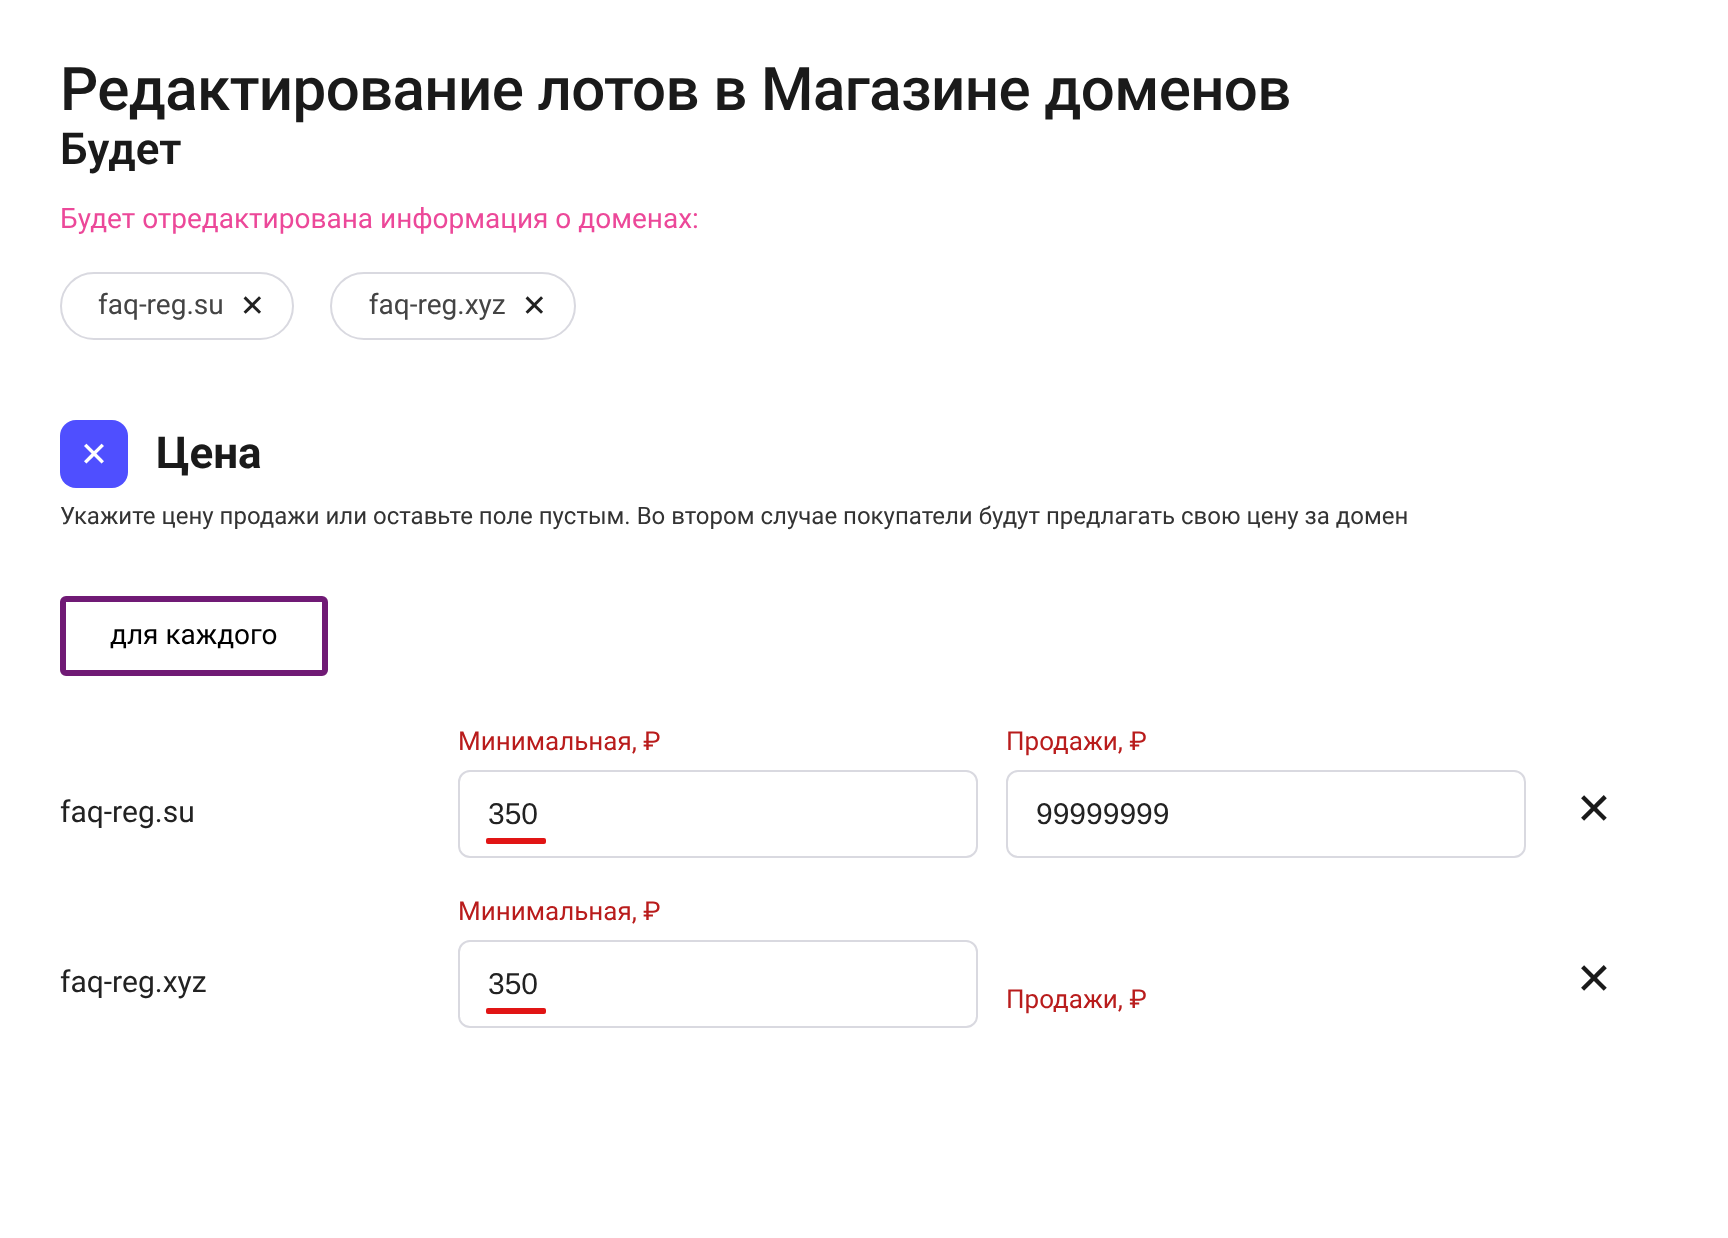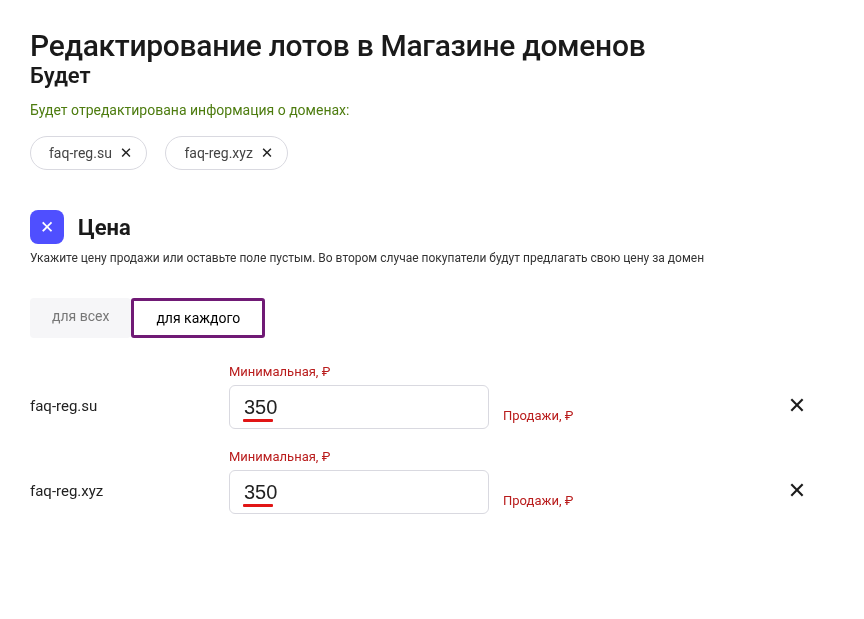--- a/index.html
+++ b/index.html
@@ -15,21 +15,21 @@
     font-weight: 500;
     letter-spacing: -0.3px;
   }
   h2.section-title {
     font-size: 22px;
     font-weight: 600;
     margin-bottom: 14px;
   }
   .section-desc {
     font-size: 14px;
-    color: #4d7c0f;
+    color: #ec4899;
     margin-bottom: 18px;
   }
   .chips-row {
     display: flex;
     gap: 18px;
     margin-bottom: 40px;
   }
   .chip {
     display: inline-flex;
     align-items: center;
@@ -112,21 +112,21 @@
     font-size: 13px;
     color: #b91c1c;
     margin-bottom: 6px;
   }
   .field-input {
     width: 100%;
     height: 44px;
     border: 1px solid #d9d9e0;
     border-radius: 6px;
     padding: 0 14px;
-    font-size: 20px;
+    font-size: 15px;
     color: #222;
     outline: none;
     background: #fff;
   }
   .min-wrap { position: relative; }
   .underline {
     position: absolute;
     left: 14px;
     bottom: 7px;
     width: 30px;
@@ -166,35 +166,35 @@
 
 <div class="price-header">
   <div class="price-badge">
     <span>✕</span>
   </div>
   <div class="price-title">Цена</div>
 </div>
 <p class="price-desc">Укажите цену продажи или оставьте поле пустым. Во втором случае покупатели будут предлагать свою цену за домен</p>
 
 <div class="tabs">
-  <div class="tab">для всех</div>
   <div class="tab active">для каждого</div>
 </div>
 
 <div class="rows">
 
   <div class="row">
     <div class="row-domain">faq-reg.su</div>
     <div class="min-wrap">
       <div class="field-label">Минимальная, ₽</div>
       <input class="field-input" value="350" style="">
       <div class="underline"></div>
     </div>
     <div>
       <div class="field-label">Продажи, ₽</div>
+      <input class="field-input" value="99999999" style="">
     </div>
     <div class="row-delete">
       <span>✕</span>
     </div>
   </div>
 
   <div class="row">
     <div class="row-domain">faq-reg.xyz</div>
     <div class="min-wrap">
       <div class="field-label">Минимальная, ₽</div>

